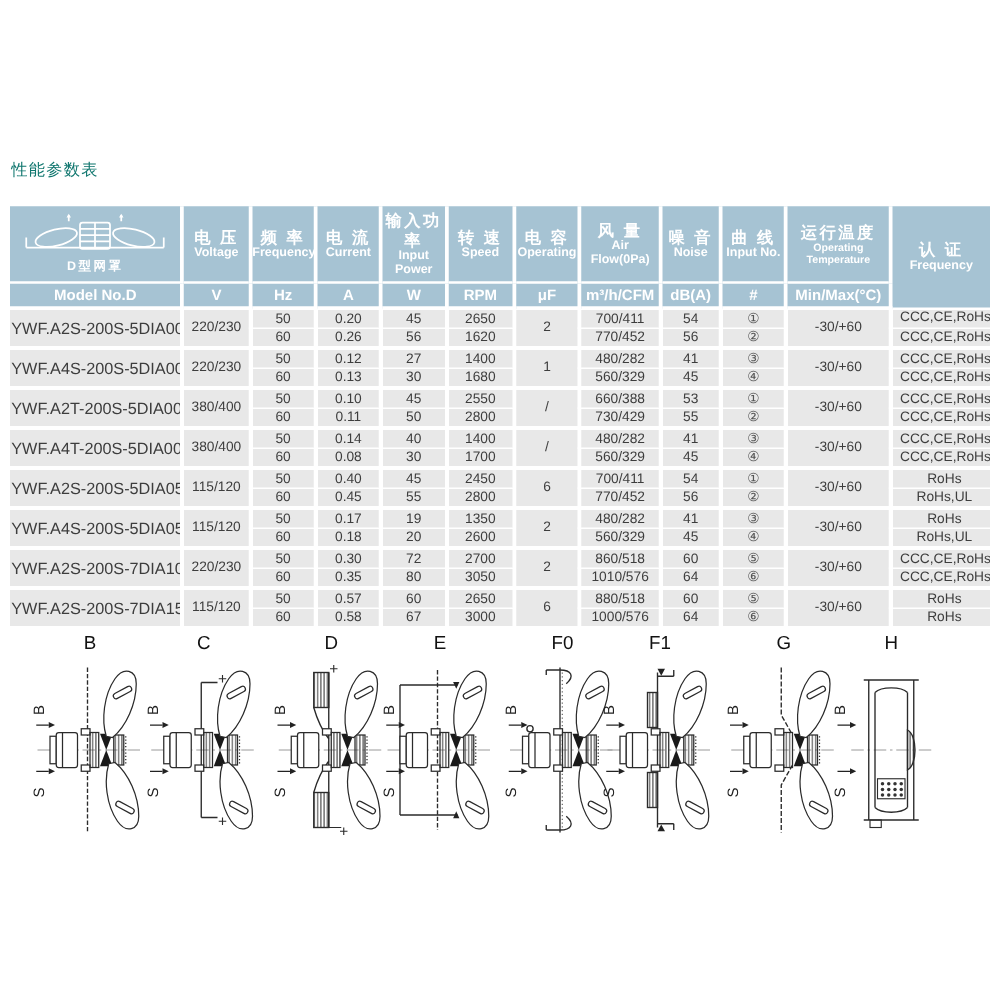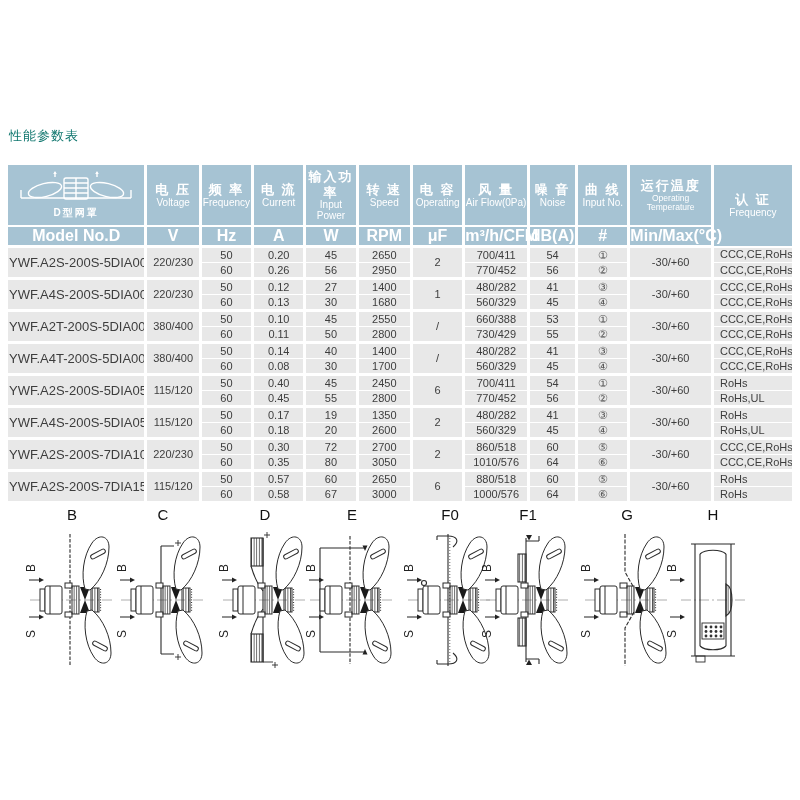--- a/index.html
+++ b/index.html
@@ -15,34 +15,34 @@
   
   table.spec{
     position:absolute;left:8px;top:165px;width:784px;
     border-collapse:collapse;table-layout:fixed;
   }
   .spec th{
     background:#a6c3d3;color:#fff;font-weight:bold;text-align:center;
     vertical-align:middle;padding:0;border-right:3px solid #fff;border-bottom:2px solid #fff;
   }
   .spec tr.h1 th{height:60px;}
-  .spec tr.h2 th{height:18px;font-size:16px;border-bottom:3px solid #fff;}
+  .spec tr.h2 th{height:18px;font-size:12px;border-bottom:3px solid #fff;}
   .spec th.last{border-right:0;}
   .spec .zh{font-size:13px;letter-spacing:2px;line-height:1.2;}
-  .spec .en{font-size:10px;letter-spacing:0;line-height:1.05;font-weight:normal;}
+  .spec .en{font-size:10px;letter-spacing:0;line-height:1.05;font-weight:bold;}
   .spec th.temp-h .en{font-size:8.5px;}
   .spec th.appr-h .zh{font-size:13px;}
   .spec td{
     background:#e8e8e8;color:#3d3d3d;font-size:11px;text-align:center;
     vertical-align:middle;height:14px;line-height:1;padding:0 1px;
     border-right:3px solid #fff;border-bottom:3px solid #fff;
     overflow:hidden;white-space:nowrap;
   }
   .spec tr.r1 td.sub{border-bottom:1px solid #fff;}
-  .spec td.appr{text-align:left;padding-left:6px;border-right:0;}
+  .spec td.appr{text-align:center;padding-left:6px;border-right:0;}
   .spec td.model{font-size:13px;letter-spacing:0;}
   .spec td.curve{font-size:11px;color:#555;}
   .fan-header-cell{display:flex;flex-direction:column;align-items:center;justify-content:center;height:100%;}
   .fan-header-cell .lbl{font-size:10px;letter-spacing:2px;margin-top:-2px;}
   
   .figures{position:absolute;left:0;top:506px;width:800px;height:200px;}
   .fig{position:absolute;width:92px;top:0;}
   .fig .cap{height:24px;text-align:center;font-size:15px;color:#111;font-weight:400;}
   .fig svg{display:block;}
   .fig svg text{font-family:"Liberation Sans","DejaVu Sans",sans-serif;font-size:12px;fill:#222;}
@@ -156,21 +156,21 @@
     <td class="sub">700/411</td>
     <td class="sub">54</td>
     <td class="sub curve">①</td>
     <td rowspan="2">-30/+60</td>
     <td class="sub appr">CCC,CE,RoHs</td>
   </tr>
   <tr class="r2">
     <td>60</td>
     <td>0.26</td>
     <td>56</td>
-    <td>2950</td>
+    <td>1620</td>
     <td>770/452</td>
     <td>56</td>
     <td class="curve">②</td>
     <td class="appr">CCC,CE,RoHs</td>
   </tr>
 
   <tr class="r1">
     <td class="model" rowspan="2">YWF.A4S-200S-5DIA00</td>
     <td rowspan="2">220/230</td>
     <td class="sub">50</td>

